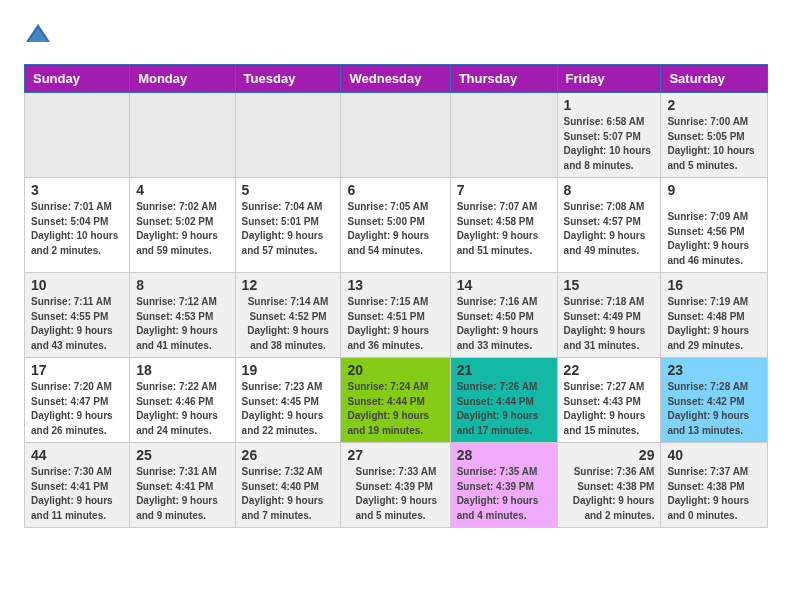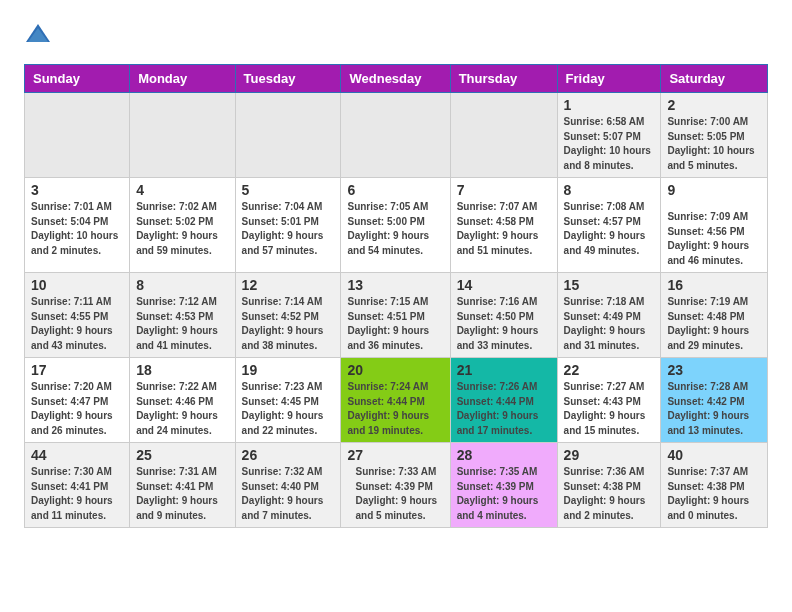--- a/index.html
+++ b/index.html
@@ -158,21 +158,21 @@
 Daylight: 9 hours and 43 minutes.</div>
           </td>
           <td style="background: rgb(240, 240, 240);">
             <span class="day-num">8</span>
             <div class="day-info" style="white-space: pre-line;">Sunrise: 7:12 AM
 Sunset: 4:53 PM
 Daylight: 9 hours and 41 minutes.</div>
           </td>
           <td style="background: rgb(240, 240, 240);">
             <span class="day-num">12</span>
-            <div class="day-info" style="white-space: pre-line;">Sunrise: 7:14 AM
+            <div class="day-info" style="white-space: pre-line; text-align: center;">Sunrise: 7:14 AM
 Sunset: 4:52 PM
 Daylight: 9 hours and 38 minutes.</div>
           </td>
           <td style="background: rgb(240, 240, 240);">
             <span class="day-num">13</span>
             <div class="day-info" style="white-space: pre-line;">Sunrise: 7:15 AM
 Sunset: 4:51 PM
 Daylight: 9 hours and 36 minutes.</div>
           </td>
           <td style="background: rgb(240, 240, 240);">
@@ -262,21 +262,21 @@
             <div class="day-info" style="white-space: pre-line; margin-left: 8px;">Sunrise: 7:33 AM
 Sunset: 4:39 PM
 Daylight: 9 hours and 5 minutes.</div>
           </td>
           <td style="background: #f0abfc;">
             <span class="day-num">28</span>
             <div class="day-info" style="white-space: pre-line;">Sunrise: 7:35 AM
 Sunset: 4:39 PM
 Daylight: 9 hours and 4 minutes.</div>
           </td>
-          <td style="background: rgb(240, 240, 240);">
+          <td style="background: rgb(240, 240, 240); text-align: right;">
             <span class="day-num">29</span>
             <div class="day-info" style="white-space: pre-line;">Sunrise: 7:36 AM
 Sunset: 4:38 PM
 Daylight: 9 hours and 2 minutes.</div>
           </td>
           <td style="background: rgb(240, 240, 240);">
             <span class="day-num">40</span>
             <div class="day-info" style="white-space: pre-line;">Sunrise: 7:37 AM
 Sunset: 4:38 PM
 Daylight: 9 hours and 0 minutes.</div>

